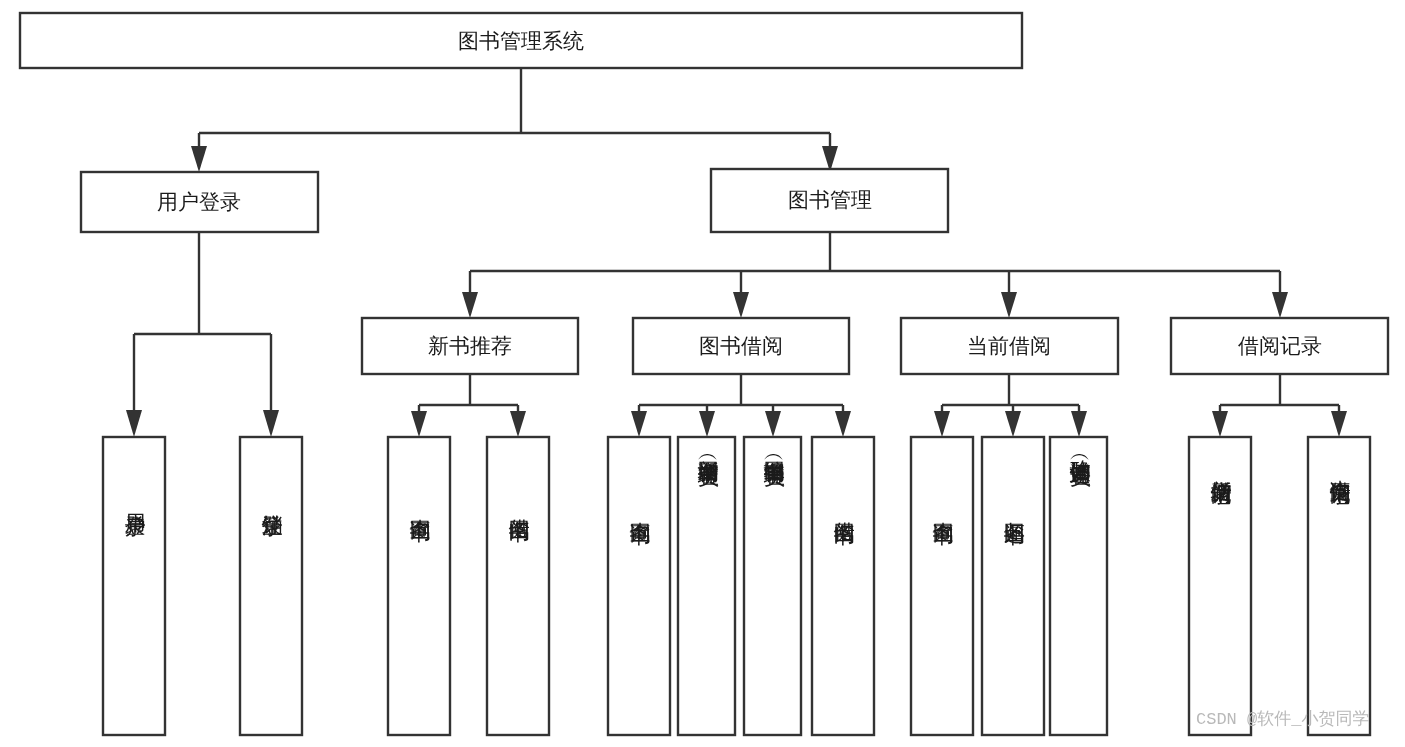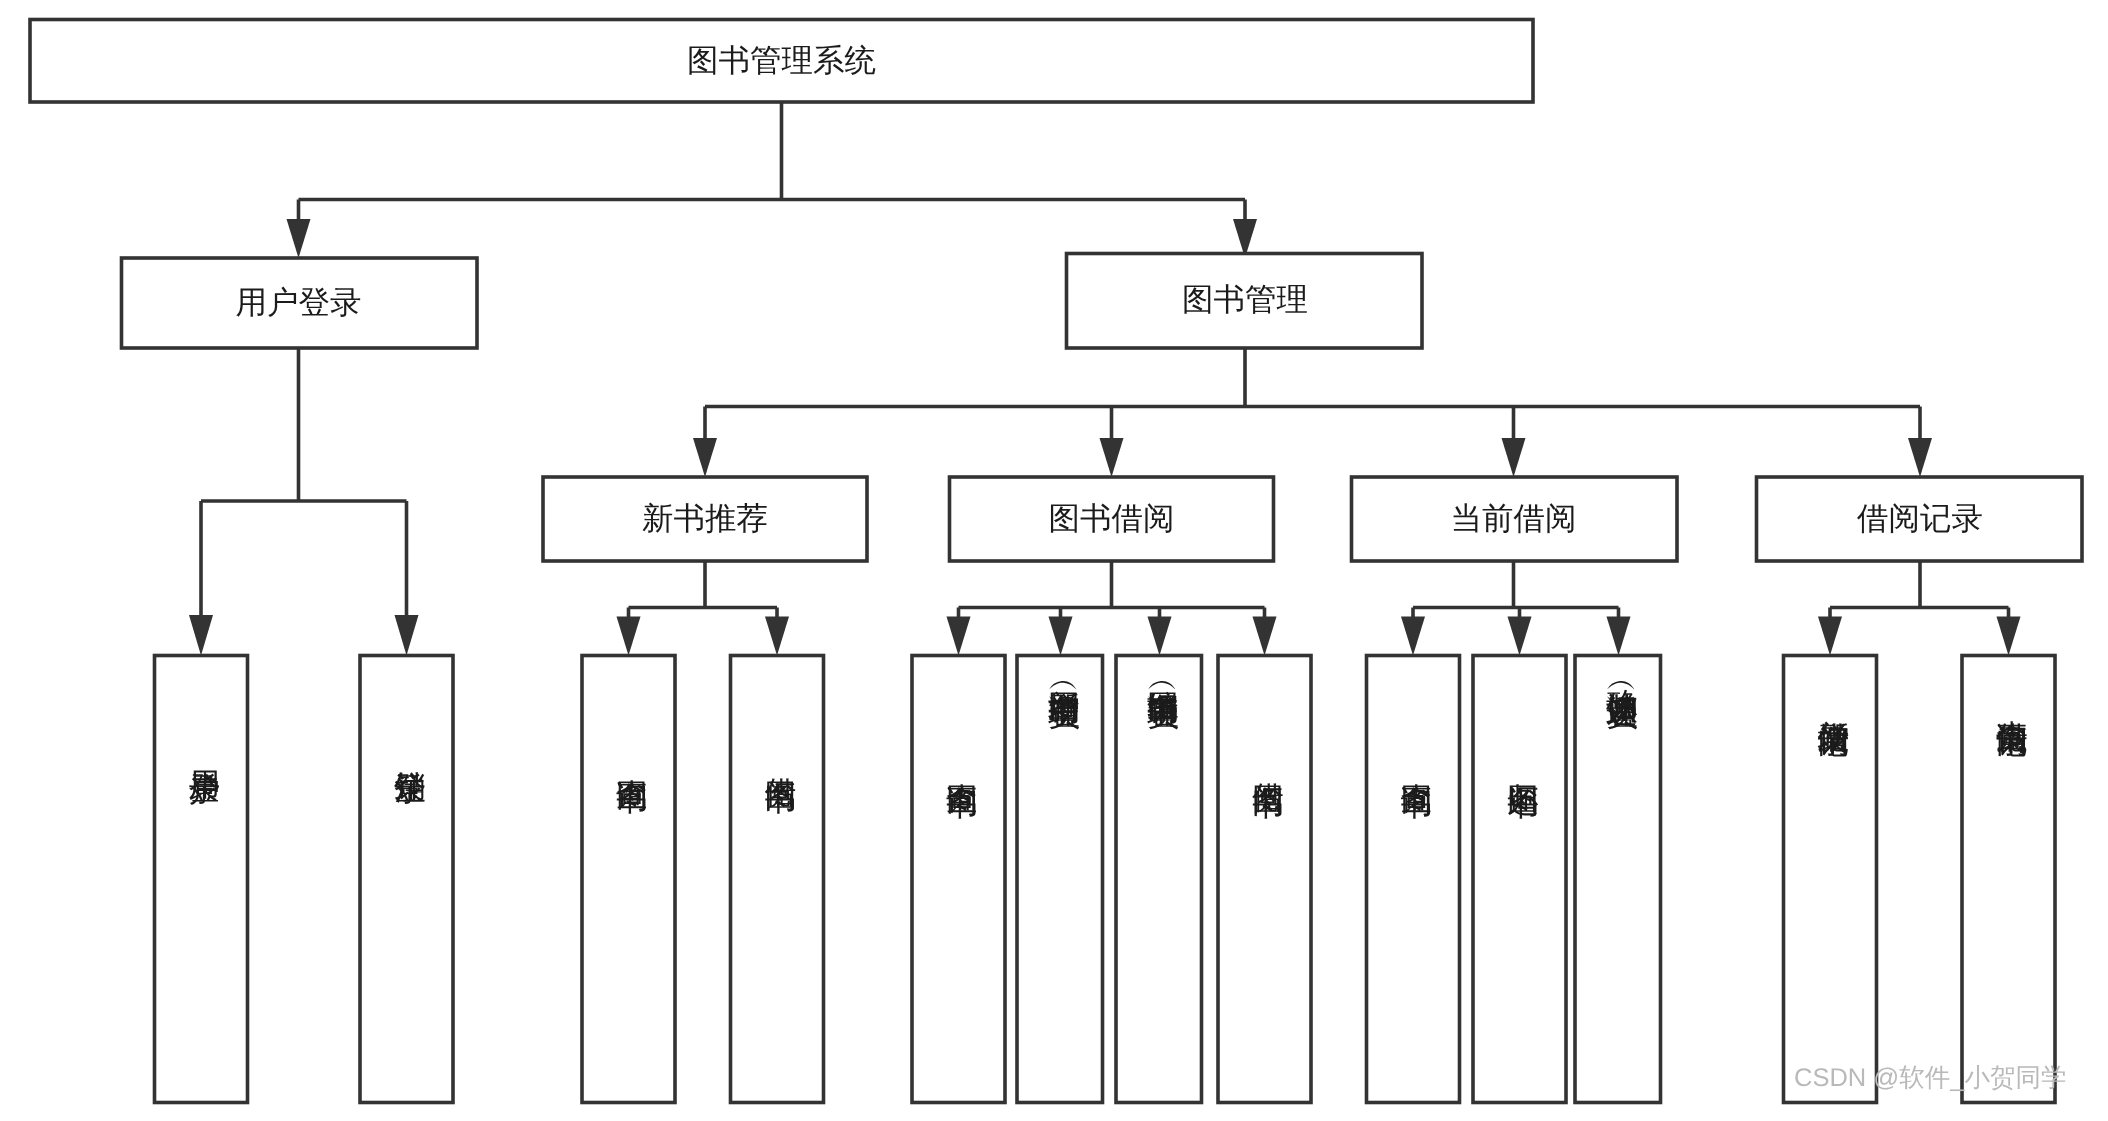--- a/index.html
+++ b/index.html
@@ -55,21 +55,21 @@
     font-family: "Liberation Sans", "DejaVu Sans", sans-serif;
     font-size: 21px;
     line-height: 1.16;
     color: #1b1b1b;
     letter-spacing: 1px;
     white-space: nowrap;
     pointer-events: none;
   }
   .watermark {
     position: absolute;
-    font-family: Liberation Sans, sans-serif;
+    font-family: Liberation Mono, monospace;
     font-size: 17px;
     color: #b9b9b9;
     white-space: nowrap;
   }
 </style>
 </head>
 <body>
 
 <div id="diagram-root">
 

